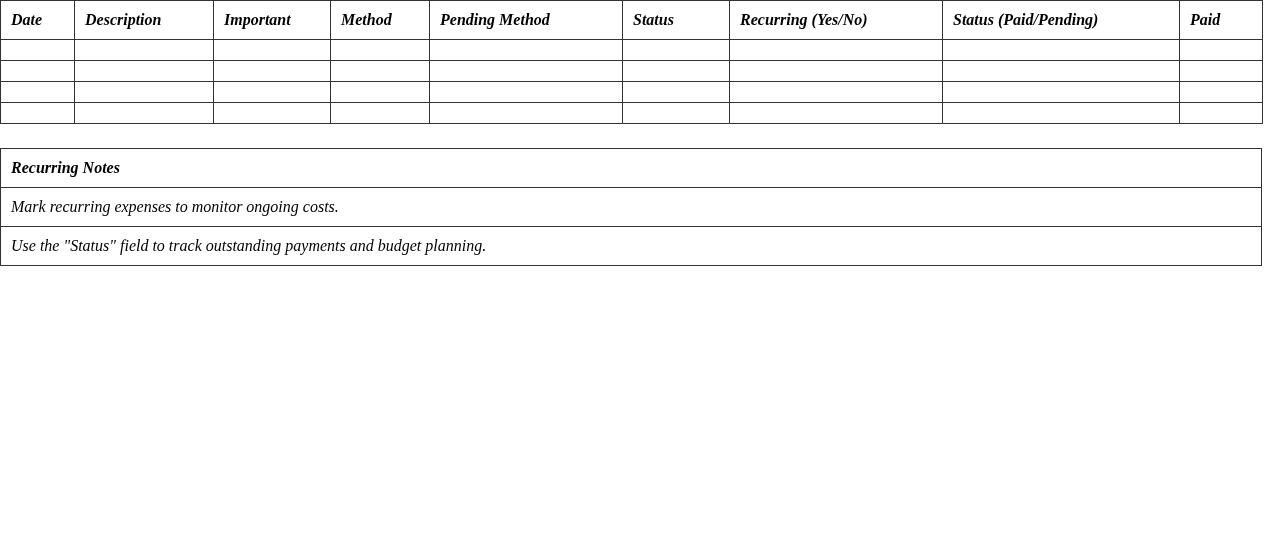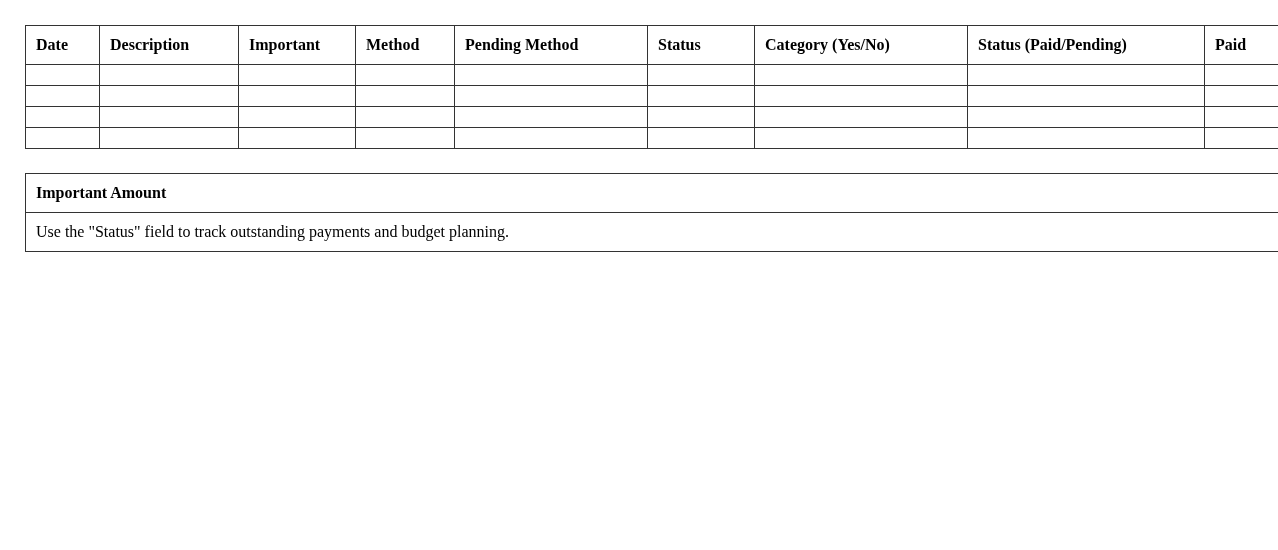--- a/index.html
+++ b/index.html
@@ -1,21 +1,21 @@
 <!DOCTYPE html>
 <html><head>
   <meta charset="utf-8">
   <style>
     html, body { margin: 0; padding: 0; background: #ffffff; }
     body {
       width: 1278px; height: 550px; overflow: hidden;
       font-family: "Liberation Serif", "DejaVu Serif", serif;
       font-size: 16px; color: #000;
     }
-    .wrap { padding: 25px; }
+    .wrap { padding: 0; font-style: italic; }
     table {
       border-collapse: collapse;
       width: 1262px;
       table-layout: fixed;
     }
     td, th {
       border: 1px solid #333;
       text-align: left;
       padding: 0 10px;
       box-sizing: border-box;
@@ -42,21 +42,21 @@
         <col style="width: 83px;">
       </colgroup>
     <thead>
       <tr>
         <th>Date</th>
         <th>Description</th>
         <th>Important</th>
         <th>Method</th>
         <th>Pending Method</th>
         <th>Status</th>
-        <th>Category (Yes/No)</th>
+        <th>Recurring (Yes/No)</th>
         <th>Status (Paid/Pending)</th>
         <th>Paid</th>
       </tr>
     </thead>
     <tbody id="expense-body">
         <tr>
           <td></td>
           <td></td>
           <td></td>
           <td></td>
@@ -98,22 +98,25 @@
           <td></td>
           <td></td>
           <td></td>
         </tr>
       </tbody>
   </table>
 
   <table class="notes-table">
     <thead>
       <tr>
-        <th>Important Amount</th>
+        <th>Recurring Notes</th>
       </tr>
     </thead>
     <tbody>
+      <tr>
+          <td>Mark recurring expenses to monitor ongoing costs.</td>
+        </tr>
       <tr>
           <td>Use the "Status" field to track outstanding payments and budget planning.</td>
         </tr>
     </tbody>
   </table>
 </div>
 
 </body></html>

